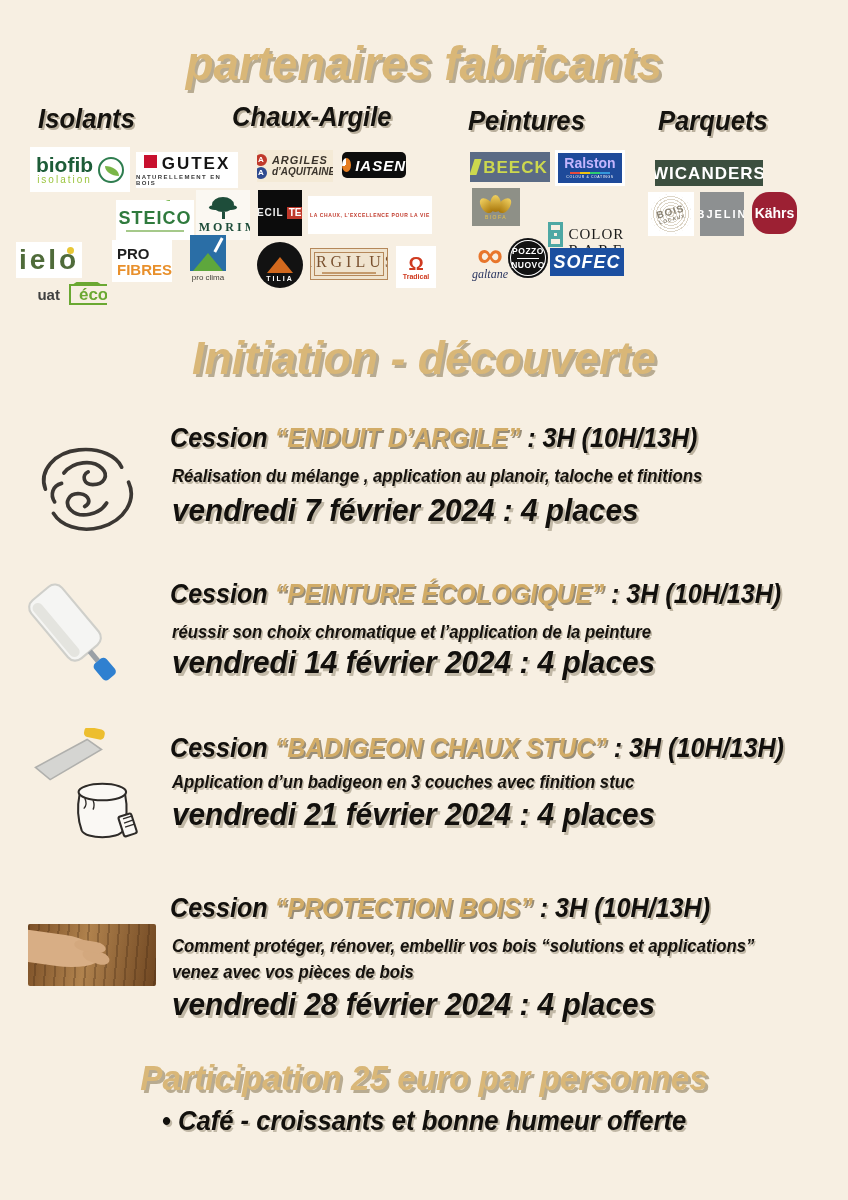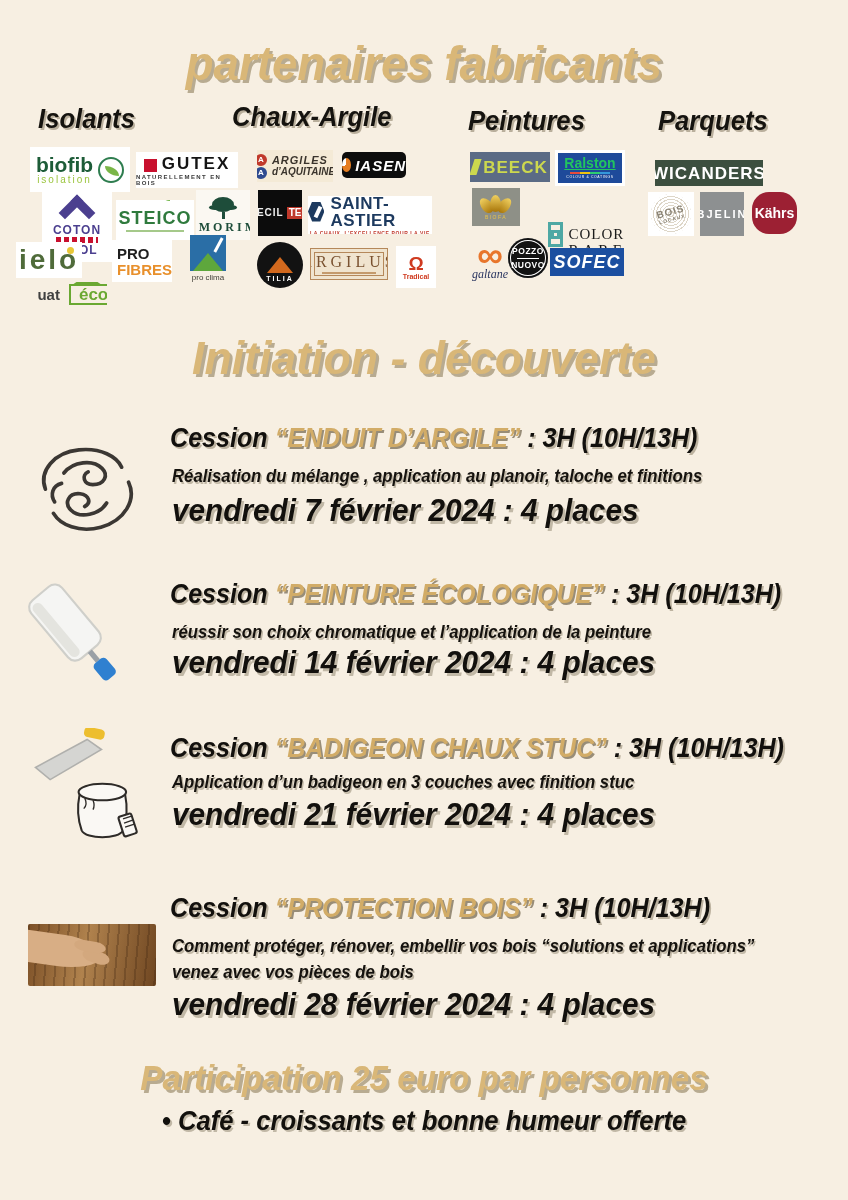--- a/index.html
+++ b/index.html
@@ -59,21 +59,21 @@
 
   
   .lg-biofib { background:#fff; gap:5px; }
   .biofib-col { display:flex; flex-direction:column; align-items:center; }
   .biofib-name { font-size:21px; font-weight:700; color:#1d5c38; }
   .biofib-sub { font-size:10px; color:#9bc53d; letter-spacing:2px; }
   .leaf-bowl { width:26px; height:26px; border:2px solid #2e7d4f; border-radius:50%; position:relative; }
   .leaf-bowl span { position:absolute; top:7px; left:5px; width:14px; height:10px; background:#7ab648; border-radius:0 100% 0 100%; }
 
   .lg-gutex { background:#fff; flex-direction:column; gap:2px; }
-  .gutex-row { display:flex; align-items:flex-end; gap:5px; }
+  .gutex-row { display:flex; align-items:flex-start; gap:5px; }
   .gutex-sq { width:13px; height:13px; background:#c8102e; }
   .gutex-name { font-size:17px; font-weight:900; color:#141414; letter-spacing:2px; }
   .gutex-sub { font-size:6px; color:#3a3a3a; letter-spacing:1.4px; font-weight:700; }
 
   .lg-cotonwool { background:#fff; flex-direction:column; padding-top:4px; }
   .cw-arrow { width:26px; height:26px; border-left:9px solid #4b3f8f; border-top:9px solid #4b3f8f; transform:rotate(45deg); margin-bottom:-8px; }
   .cw-top { font-size:12px; font-weight:800; color:#4b3f8f; letter-spacing:1px; margin-top:6px; }
   .cw-stripes { width:42px; height:6px; background:repeating-linear-gradient(90deg,#c8102e 0 5px,#fff 5px 8px); margin:1px 0; }
   .cw-bottom { font-size:12px; font-weight:800; color:#4b3f8f; letter-spacing:1px; }
 
@@ -145,21 +145,21 @@
   .tr-omega { font-size:19px; font-weight:900; color:#cf3a1f; }
   .tr-name { font-size:7px; color:#cf3a1f; font-weight:700; }
 
   
   .lg-beeck { background:#5b6b85; gap:4px; }
   .bk-slash { width:7px; height:16px; background:#ccd84e; transform:skewX(-18deg); }
   .bk-name { font-size:17px; font-weight:900; color:#ccd84e; letter-spacing:1px; }
 
   .lg-ralston { background:#fff; padding:3px; }
   .rl-inner { width:100%; height:100%; background:#1e4a9a; display:flex; flex-direction:column; align-items:center; justify-content:center; gap:2px; }
-  .rl-name { font-size:14px; font-weight:800; color:#22c55e;text-decoration:underline; }
+  .rl-name { font-size:14px; font-weight:800; color:#c4b5fd; }
   .rl-bar { width:40px; height:2px; background:linear-gradient(90deg,#e74c3c 0 25%,#f1c40f 25% 50%,#2ecc71 50% 75%,#3498db 75% 100%); }
   .rl-sub { font-size:3.5px; color:#fff; letter-spacing:.6px; }
 
   .lg-biofa { background:#8e9087; flex-direction:column; gap:2px; }
   .bf-flower { position:relative; width:28px; height:18px; }
   .bf-petal { position:absolute; width:11px; height:17px; background:linear-gradient(#f0d060,#a8760a); border-radius:50%/60% 60% 40% 40%; }
   .bf-c { left:8px; top:0; }
   .bf-l { left:-1px; top:2px; transform:rotate(-40deg); }
   .bf-r { left:17px; top:2px; transform:rotate(40deg); }
   .bf-name { font-size:5px; color:#e8c24a; letter-spacing:1.5px; }
@@ -231,26 +231,20 @@
     </div>
 
     <div class="lg lg-gutex" style="left:136px;top:152px;width:102px;height:36px;">
       <span class="gutex-row">
         <span class="gutex-sq"></span>
         <span class="gutex-name">GUTEX</span>
       </span>
       <span class="gutex-sub">NATURELLEMENT EN BOIS</span>
     </div>
 
-    <div class="lg lg-cotonwool" style="left:42px;top:190px;width:70px;height:72px;">
-      <span class="cw-arrow"></span>
-      <span class="cw-top">COTON</span>
-      <span class="cw-stripes"></span>
-      <span class="cw-bottom">WOOL</span>
-    </div>
 
     <div class="lg lg-steico" style="left:116px;top:200px;width:78px;height:40px;">
       <span class="steico-name">STEICO</span>
       <span class="steico-leaf"></span>
       <span class="steico-bar"></span>
     </div>
 
     <div class="lg lg-amorim" style="left:196px;top:190px;width:54px;height:50px;">
       <span class="amorim-tree"></span>
       <span class="amorim-trunk"></span>
@@ -298,26 +292,20 @@
       <span class="ia-ball"></span>
       <span class="ia-name">IASEN</span>
     </div>
 
     <div class="lg lg-secil" style="left:258px;top:190px;width:44px;height:46px;">
       <span class="sc-a">SECIL</span>
       <span class="sc-b">TEK</span>
     </div>
 
     <div class="lg lg-saintastier" style="left:308px;top:196px;width:124px;height:38px;">
-      <span class="sa-row">
-        <span class="sa-hex">
-            <span></span>
-          </span>
-        <span class="sa-name">SAINT-ASTIER</span>
-      </span>
       <span class="sa-tag">LA CHAUX, L’EXCELLENCE POUR LA VIE</span>
     </div>
 
     <div class="lg lg-tilia" style="left:257px;top:242px;width:46px;height:46px;">
       <span class="ti-volcano"></span>
       <span class="ti-name">TILIA</span>
     </div>
 
     <div class="lg lg-argilus" style="left:310px;top:248px;width:78px;height:32px;">
       <span class="ag-name">ARGILUS</span>

